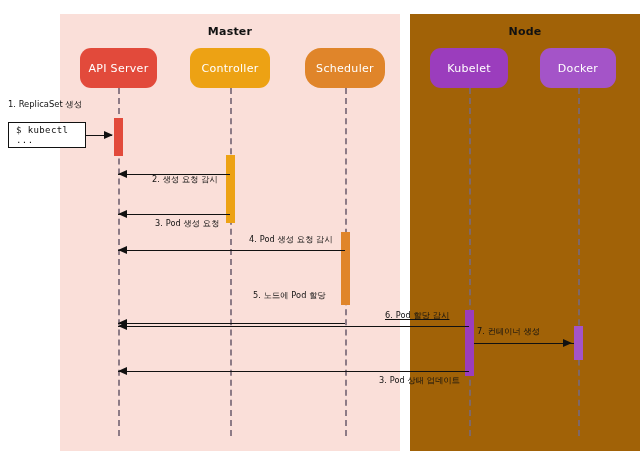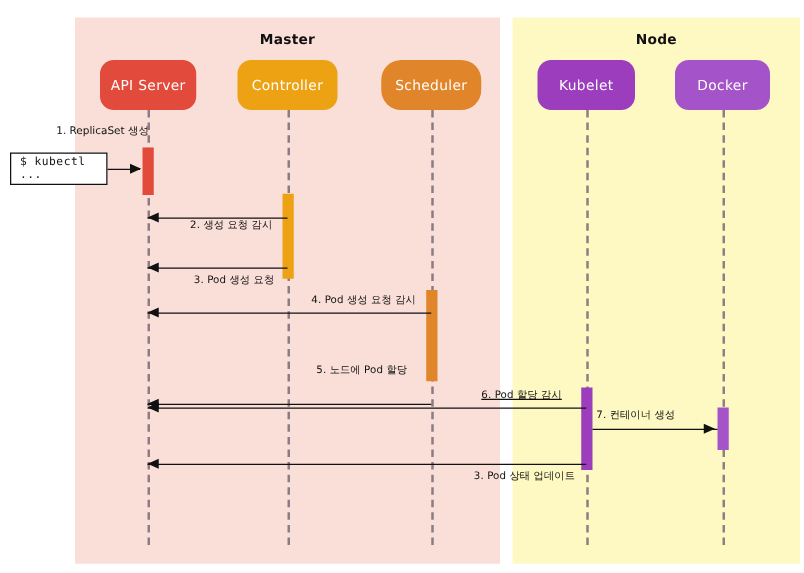--- a/index.html
+++ b/index.html
@@ -26,21 +26,21 @@
     box-sizing: border-box;
   }
   #panel-master {
     left: 60px; top: 14px;
     width: 340px; height: 437px;
     background: #fadfd9;
   }
   #panel-node {
     left: 410px; top: 14px;
     width: 230px; height: 437px;
-    background: #fef9c3;
+    background: #a16207;
   }
   .panel-title {
     position: absolute;
     left: 0; right: 0;
     top: 11px;
     text-align: center;
     font-size: 11px;
     font-weight: bold;
     color: #111111;
     letter-spacing: 0.2px;
@@ -106,21 +106,20 @@
     font-size: 9px;
     color: #111111;
     letter-spacing: .4px;
   }
   #step1-label {
     position: absolute;
     left: 8px; top: 99px;
     font-size: 8.4px;
     color: #111111;
     white-space: nowrap;
-    margin-left: 37px;
   }
 </style>
 </head>
 <body>
 
 <div id="canvas">
 
   <div class="panel" id="panel-master">
     <div class="panel-title">Master</div>
   </div>

